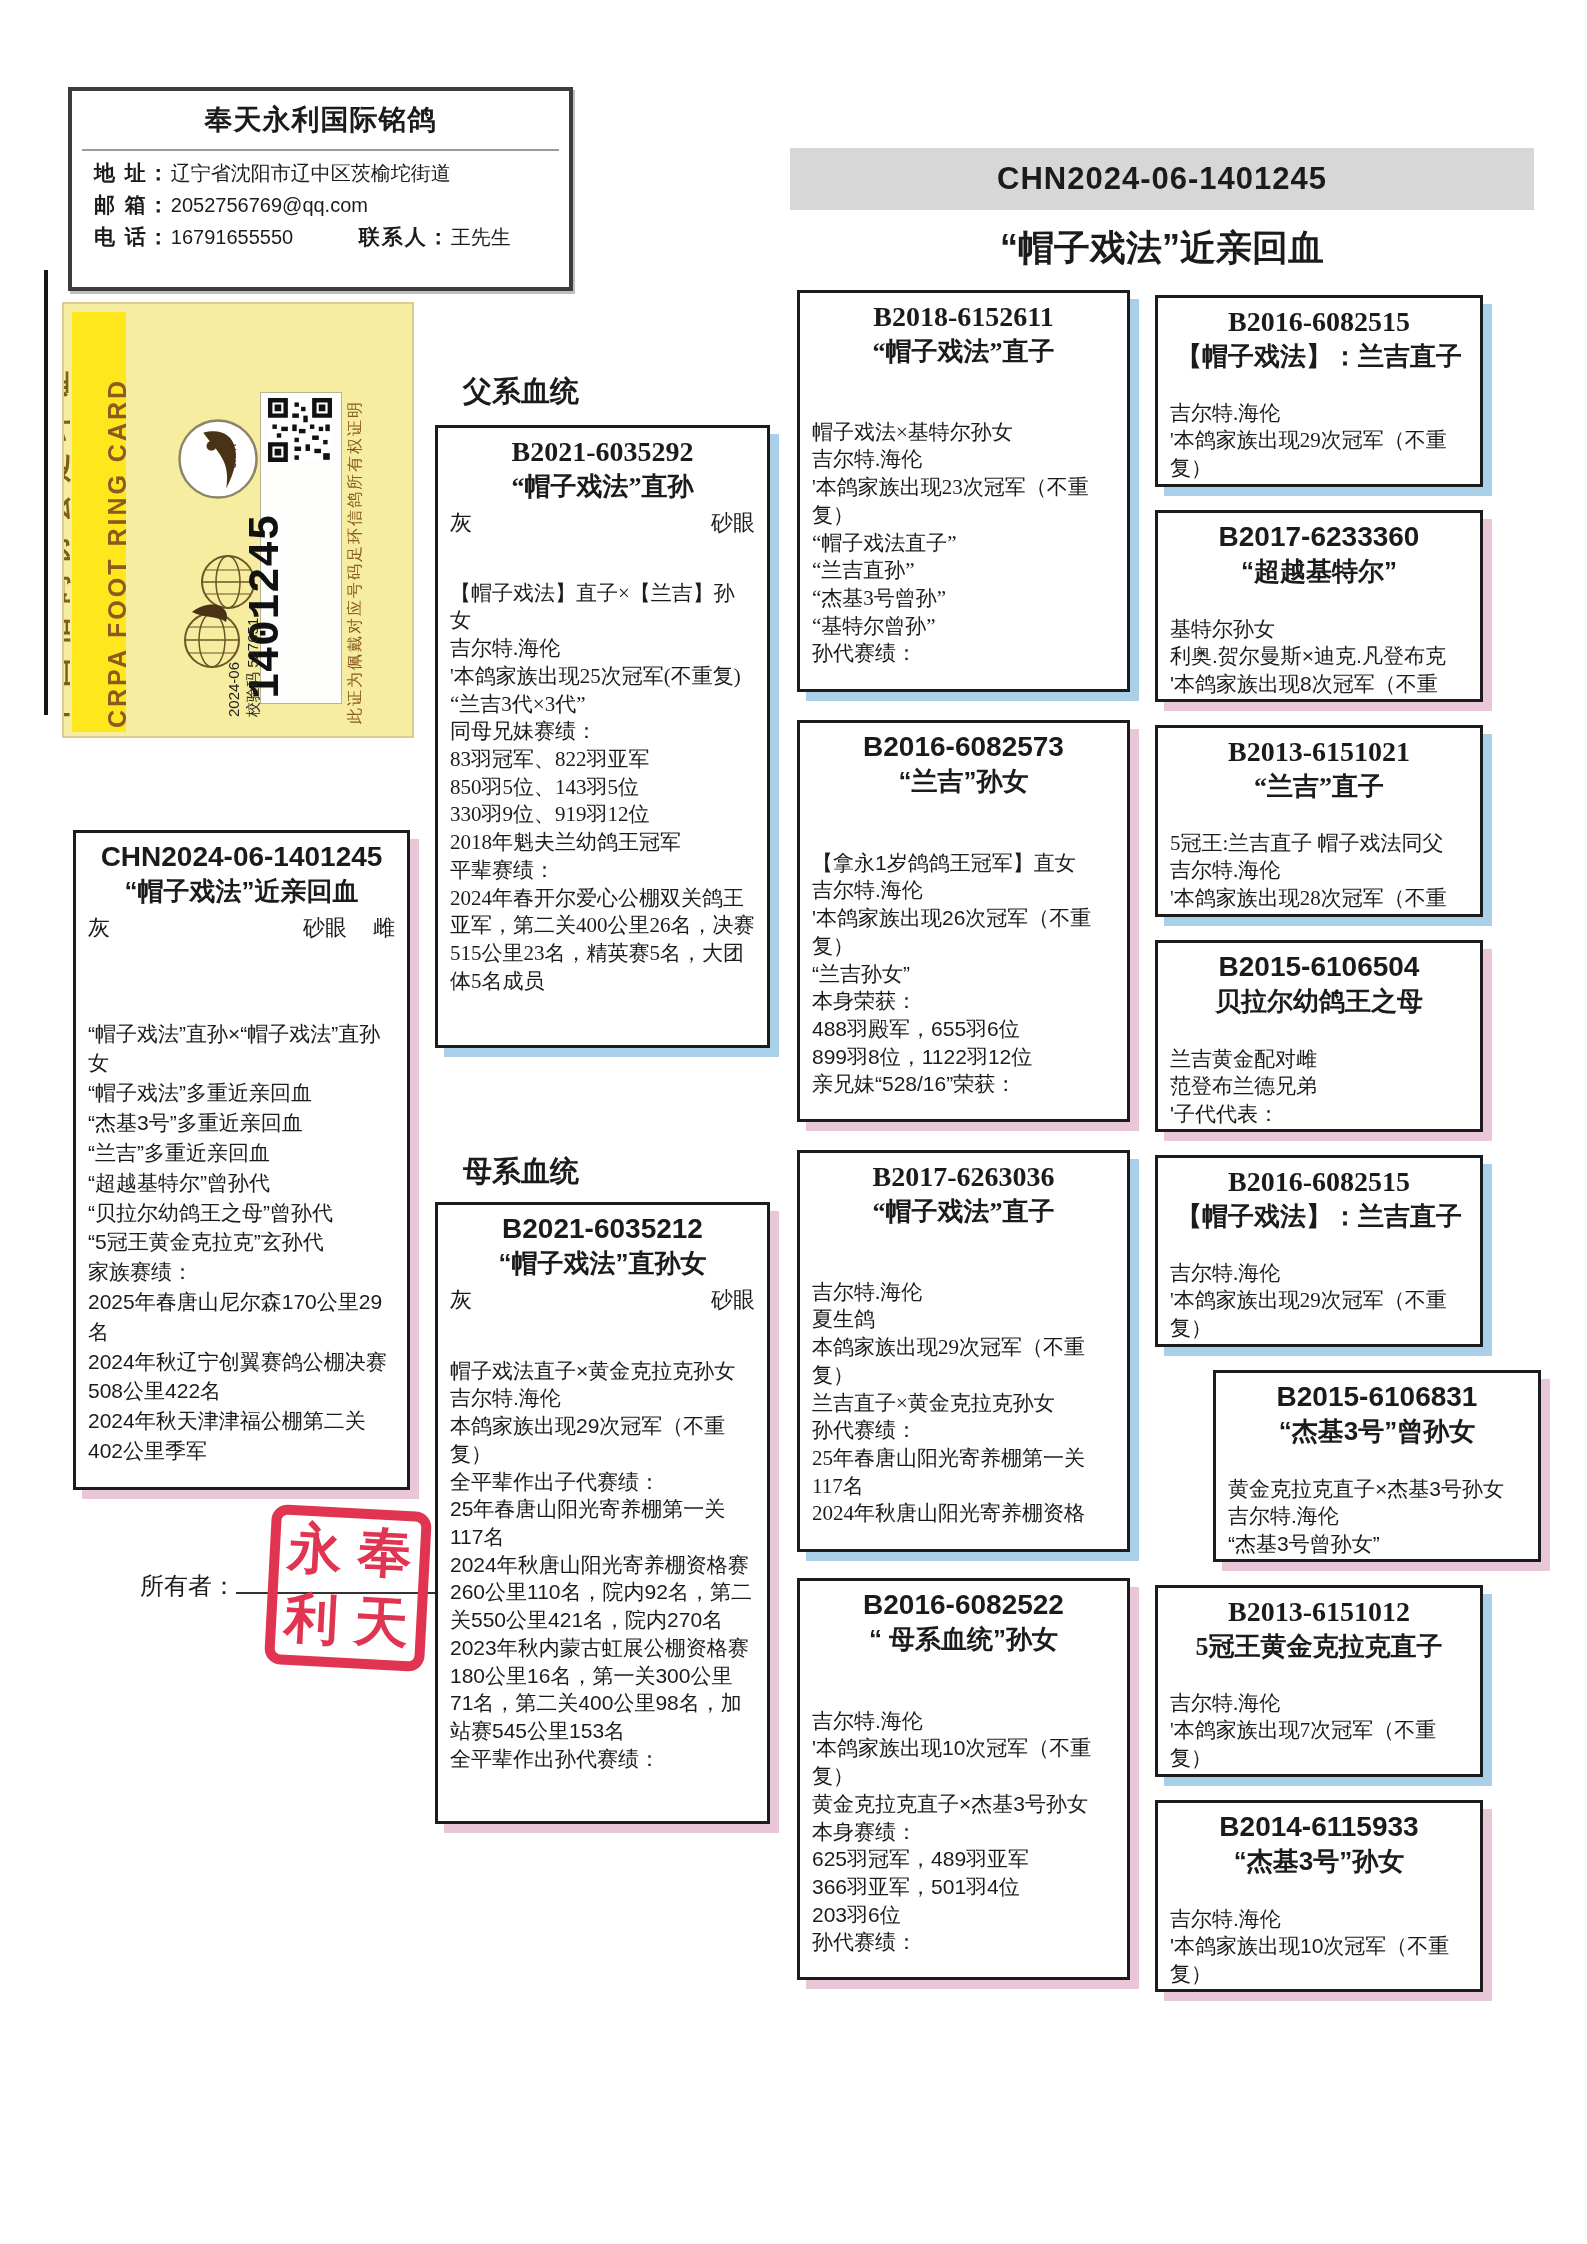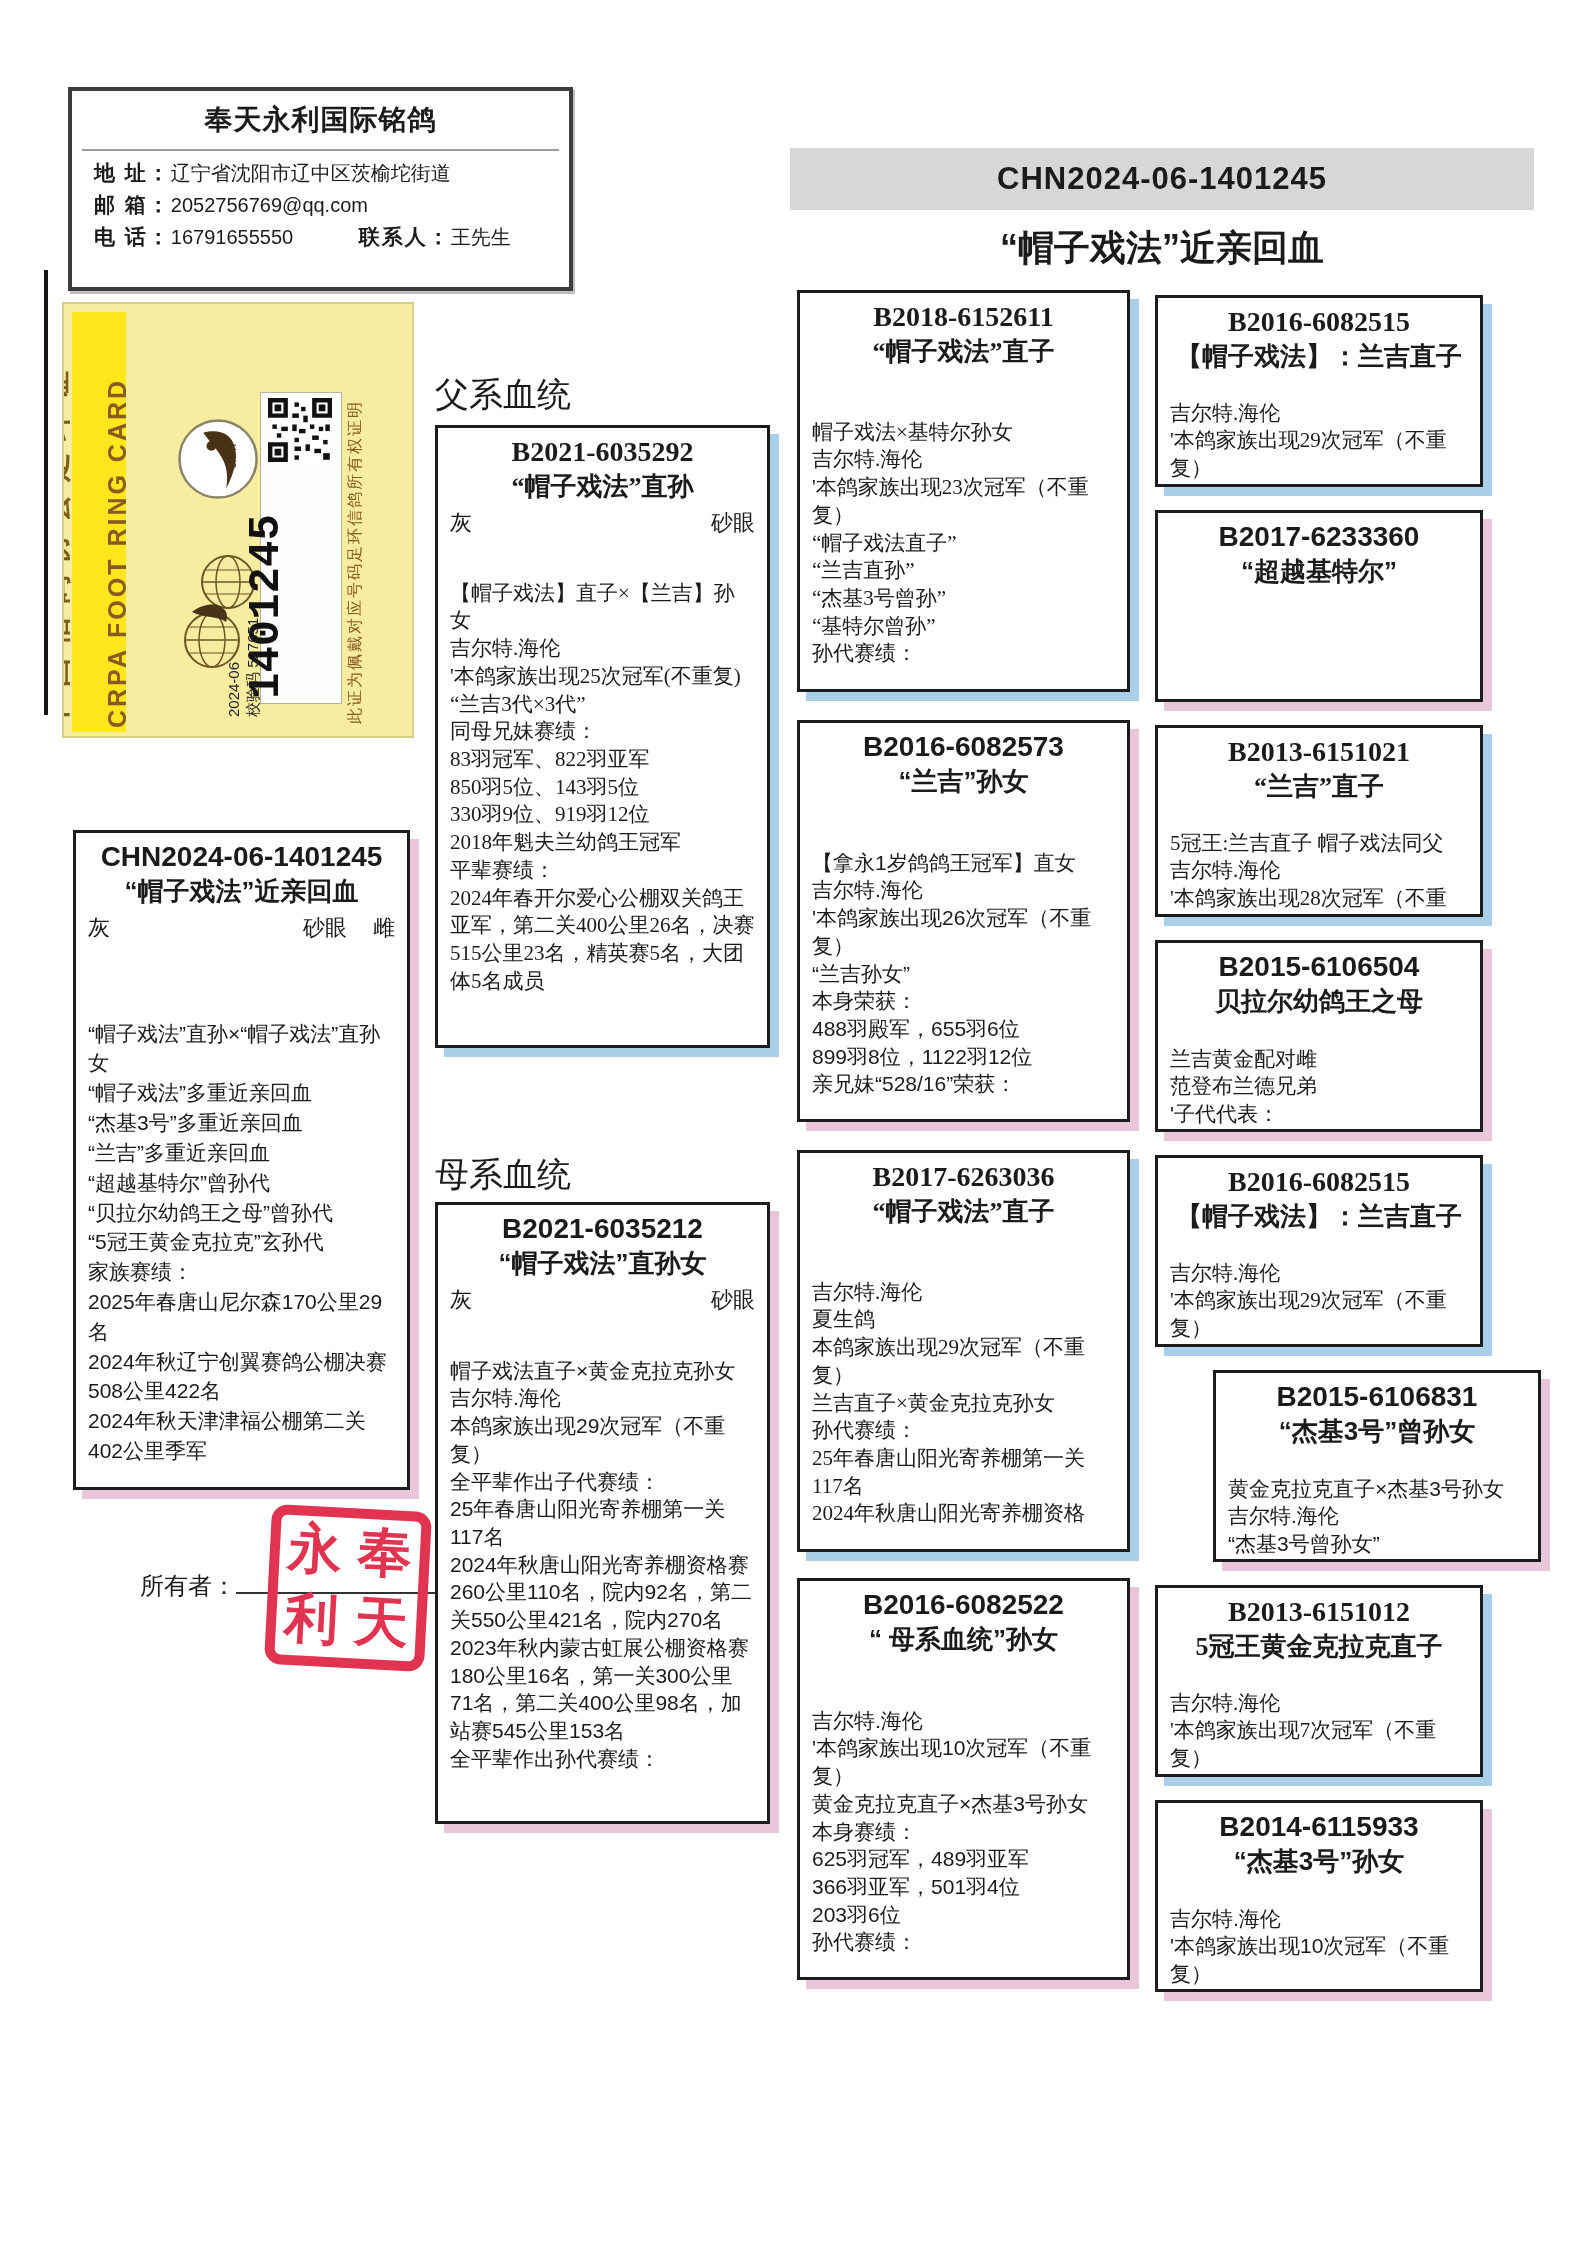--- a/index.html
+++ b/index.html
@@ -62,21 +62,21 @@
   .shadow-pink { box-shadow:9px 9px 0 #e9c6d8; }
   .box-ring { text-align:center; font-weight:bold; font-size:28px; line-height:1.28; }
   .box-name { text-align:center; font-weight:bold; font-size:26px; line-height:1.3; }
   .attr-row { display:flex; justify-content:space-between; font-size:22px; margin-top:4px; }
   .attr-right span { margin-left:26px; }
   .box-body { font-size:21px; line-height:1.32; white-space:pre-line; }
   .gap-subject { margin-top:76px; line-height:1.42; }
   .gap-parent { margin-top:42px; }
   .gap-col3 { margin-top:50px; }
   .gap-col4 { margin-top:26px; }
-  .lineage-label { position:absolute; font-size:34px; font-weight:normal; }
+  .lineage-label { position:absolute; font-size:29px; font-weight:bold;margin-left:28px; }
   
   .owner-row { position:absolute; left:140px; top:1568px; font-size:24px; }
   .owner-line { display:inline-block; width:215px; border-bottom:2px solid #333; height:24px; }
   .owner-seal {
     position:absolute; left:268px; top:1508px; width:160px; height:160px;
     border:10px solid #e03450; border-radius:16px; transform:rotate(3deg);
     display:grid; grid-template-columns:1fr 1fr; grid-template-rows:1fr 1fr;
     background:rgba(255,255,255,0); box-sizing:border-box;
   }
   .owner-seal span {
@@ -289,20 +289,23 @@
 
   <div class="box shadow-blue" style="left:1155px; top:295px; width:328px; height:192px;">
     <div class="box-ring">B2016-6082515</div>
     <div class="box-name">【帽子戏法】：兰吉直子</div>
     <div class="box-body gap-col4">吉尔特.海伦
 '本鸽家族出现29次冠军（不重复）</div>
   </div>
   <div class="box shadow-pink" style="left:1155px; top:510px; width:328px; height:192px;">
     <div class="box-ring">B2017-6233360</div>
     <div class="box-name">“超越基特尔”</div>
+    <div class="box-body gap-col4">基特尔孙女
+利奥.贺尔曼斯×迪克.凡登布克
+'本鸽家族出现8次冠军（不重</div>
   </div>
   <div class="box shadow-blue" style="left:1155px; top:725px; width:328px; height:192px;">
     <div class="box-ring">B2013-6151021</div>
     <div class="box-name">“兰吉”直子</div>
     <div class="box-body gap-col4">5冠王:兰吉直子 帽子戏法同父
 吉尔特.海伦
 '本鸽家族出现28次冠军（不重</div>
   </div>
   <div class="box shadow-pink" style="left:1155px; top:940px; width:328px; height:192px;">
     <div class="box-ring">B2015-6106504</div>

